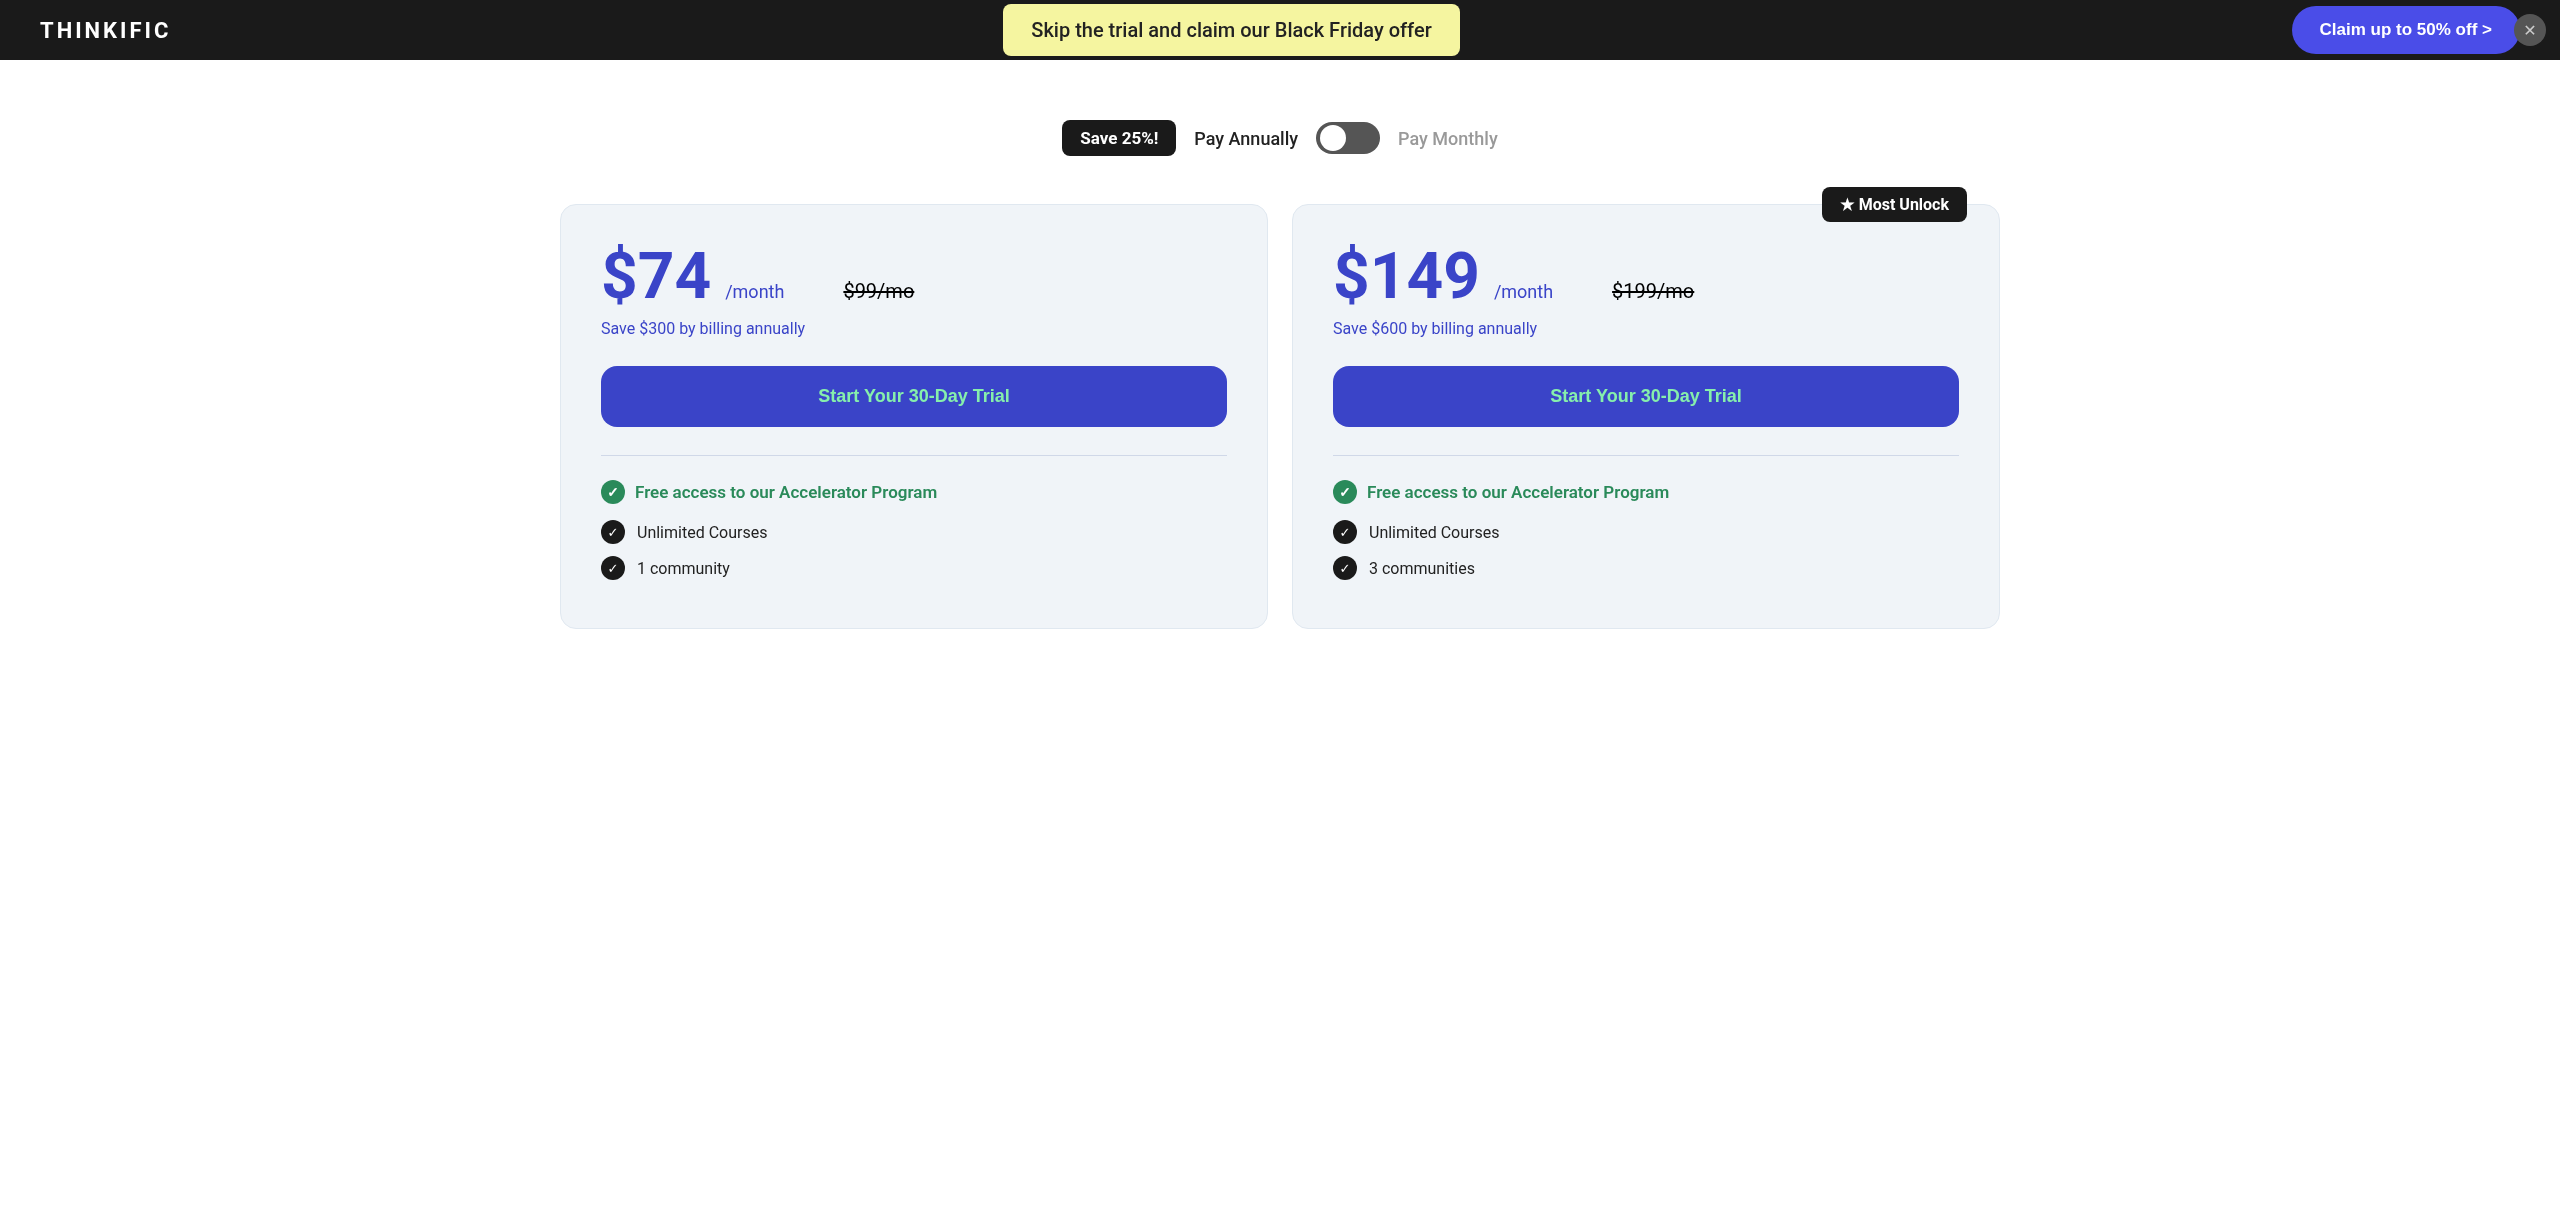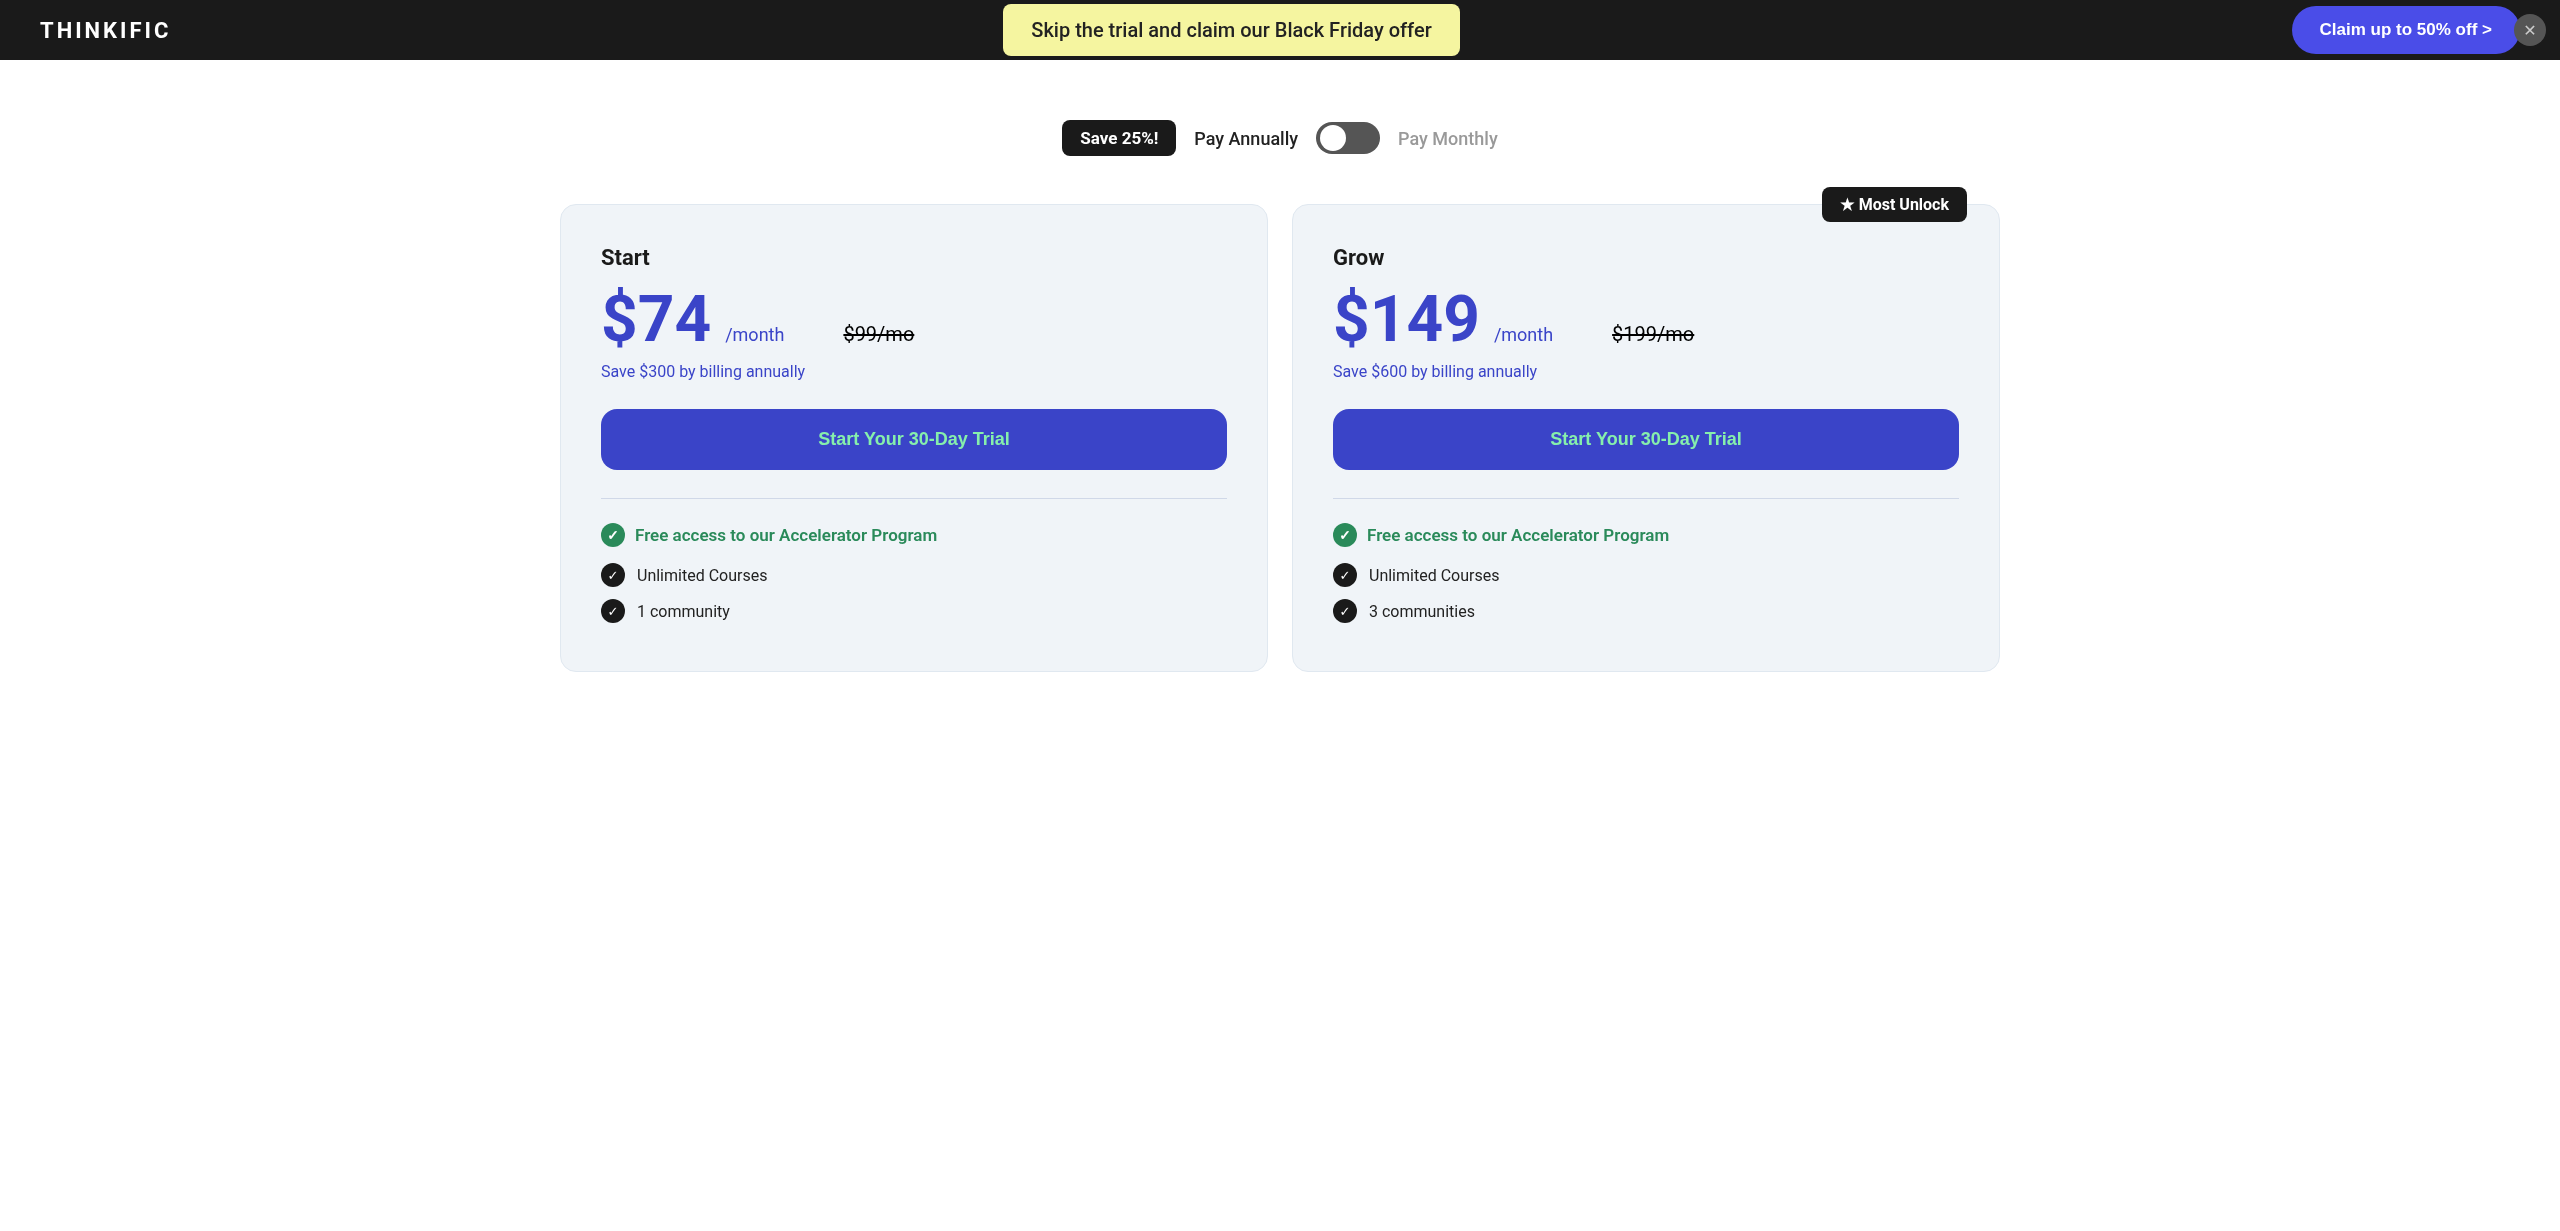--- a/index.html
+++ b/index.html
@@ -261,21 +261,20 @@
     <span class="billing-label">Pay Annually</span>
     <div class="toggle-switch">
       <div class="toggle-knob"></div>
     </div>
     <span class="billing-label inactive">Pay Monthly</span>
   </div>
 
   <div class="plans-grid">
 
     <div class="plan-card">
-      <div class="plan-name">Start</div>
       <div class="plan-price-row">
         <span class="plan-price-main">$74</span>
         <span class="plan-price-per">/month</span>
         <span class="plan-price-original">$99/mo</span>
       </div>
       <div class="plan-save-text">Save $300 by billing annually</div>
       <button class="plan-trial-btn">Start Your 30-Day Trial</button>
       <hr class="plan-divider">
       <div class="plan-feature-accent">
         <span class="feature-check-green">✓</span>
@@ -286,21 +285,20 @@
         <span>Unlimited Courses</span>
       </div>
       <div class="plan-feature-item">
         <span class="feature-check-dark">✓</span>
         <span>1 community</span>
       </div>
     </div>
 
     <div class="plan-card" style="position:relative;">
       <div class="most-popular-badge">★ Most Unlock</div>
-      <div class="plan-name">Grow</div>
       <div class="plan-price-row">
         <span class="plan-price-main">$149</span>
         <span class="plan-price-per">/month</span>
         <span class="plan-price-original">$199/mo</span>
       </div>
       <div class="plan-save-text">Save $600 by billing annually</div>
       <button class="plan-trial-btn">Start Your 30-Day Trial</button>
       <hr class="plan-divider">
       <div class="plan-feature-accent">
         <span class="feature-check-green">✓</span>

